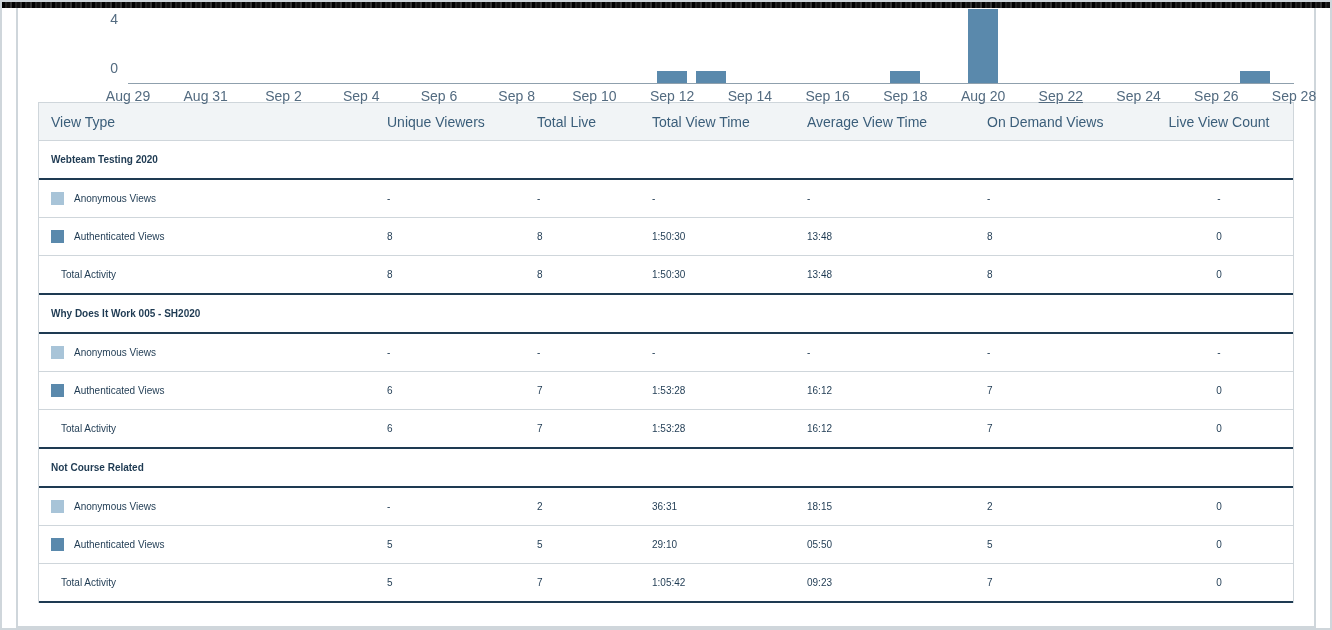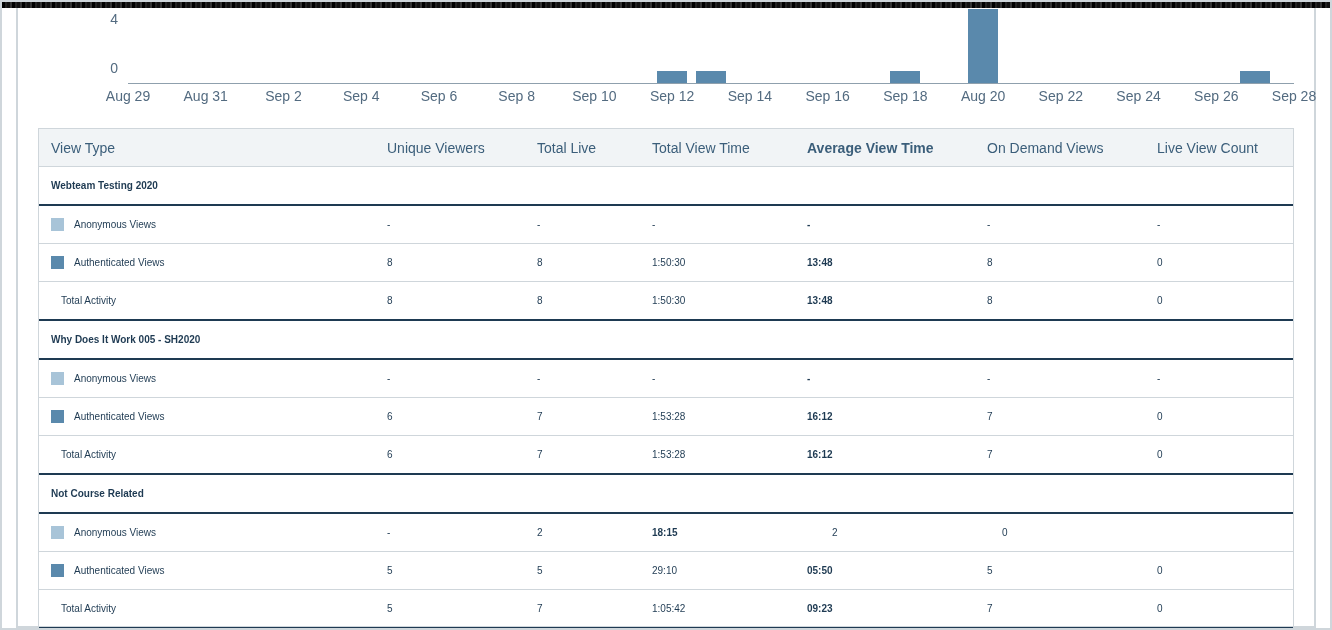--- a/index.html
+++ b/index.html
@@ -7,32 +7,32 @@
 .inner{position:absolute;left:14px;right:14px;top:0;bottom:0;border-left:2px solid #cfd6db;border-right:2px solid #cfd6db;border-bottom:2px solid #cfd6db;box-sizing:border-box;padding:0 20px;}
 .torn{position:absolute;top:0;left:0;right:0;height:6px;background:repeating-linear-gradient(90deg,#000 0 3px,#222 3px 5px,#111 5px 8px,#333 8px 10px);z-index:5;}
 .chart-wrap{padding-top:8px;}
 .chart{position:relative;height:92px;}
 .yaxis{position:absolute;left:0;top:0;bottom:18px;width:86px;}
 .ytick{position:absolute;right:6px;font-size:14px;color:#536b80;transform:translateY(-50%);}
 .plot{position:absolute;left:90px;right:0;top:0;bottom:18px;border-bottom:1px solid #8fa0ad;}
 .bar{position:absolute;bottom:0;width:30px;background:#5a89ac;}
 .xaxis{position:absolute;left:90px;right:0;bottom:0;height:18px;text-align:right;}
 .xtick{position:absolute;top:4px;font-size:14px;color:#536b80;transform:translateX(-50%);white-space:nowrap;}
-.table{margin-top:26px;border:1px solid #cfd6db;border-bottom:none;}
+.table{border:1px solid #cfd6db;border-bottom:none;}
 .row{display:flex;align-items:center;min-height:37px;border-bottom:1px solid #cfd6db;font-size:10px;color:#1e3a52;}
 .header-row{background:#f1f4f6;font-size:14px;color:#3b5e7a;}
 .group-row{font-weight:600;border-bottom:2px solid #1e3a52;}
 .cell{padding:9px 12px;box-sizing:border-box;}
 .c0{flex:0 0 336px;display:flex;align-items:center;gap:10px;}
 .c1{flex:0 0 150px;}
 .c2{flex:0 0 115px;}
 .c3{flex:0 0 155px;}
-.c4{flex:0 0 180px;font-weight:bold;}
+.c4{flex:0 0 180px;}
 .c5{flex:0 0 170px;}
-.c6{flex:1;}
+.c6{flex:1;text-align:center;}
 .sw{display:inline-block;width:13px;height:13px;vertical-align:middle;}
 .sw-anon{background:#a8c4d8;}
 .sw-auth{background:#5a89ac;}
 </style>
 </head>
 <body>
 
 <div class="page">
   <div class="torn"></div>
   <div class="inner">
@@ -56,21 +56,21 @@
             <div class="xtick" style="left: 13.3333%;">Sep 2</div>
             <div class="xtick" style="left: 20%;">Sep 4</div>
             <div class="xtick" style="left: 26.6667%;">Sep 6</div>
             <div class="xtick" style="left: 33.3333%;">Sep 8</div>
             <div class="xtick" style="left: 40%;">Sep 10</div>
             <div class="xtick" style="left: 46.6667%;">Sep 12</div>
             <div class="xtick" style="left: 53.3333%;">Sep 14</div>
             <div class="xtick" style="left: 60%;">Sep 16</div>
             <div class="xtick" style="left: 66.6667%;">Sep 18</div>
             <div class="xtick" style="left: 73.3333%;">Aug 20</div>
-            <div class="xtick" style="left: 80%;">Sep 22</div>
+            <div class="xtick" style="left: 80%; text-decoration: underline;">Sep 22</div>
             <div class="xtick" style="left: 86.6667%;">Sep 24</div>
             <div class="xtick" style="left: 93.3333%;">Sep 26</div>
             <div class="xtick" style="left: 100%;">Sep 28</div>
           </div>
       </div>
     </div>
 
     <div class="table" id="table">
         <div class="row header-row">
           <div class="cell c0">View Type</div>
@@ -162,20 +162,21 @@
         <div class="row group-row">
           <div class="cell c0" style="flex: 1 1 0%;">Not Course Related</div>
         </div>
         <div class="row ">
           <div class="cell c0">
             <span class="sw sw-anon"></span>
             <span>Anonymous Views</span>
           </div>
           <div class="cell c1">-</div>
           <div class="cell c2">2</div>
+          <div class="cell c3">36:31</div>
           <div class="cell c4">18:15</div>
           <div class="cell c5">2</div>
           <div class="cell c6">0</div>
         </div>
         <div class="row ">
           <div class="cell c0">
             <span class="sw sw-auth"></span>
             <span>Authenticated Views</span>
           </div>
           <div class="cell c1">5</div>

